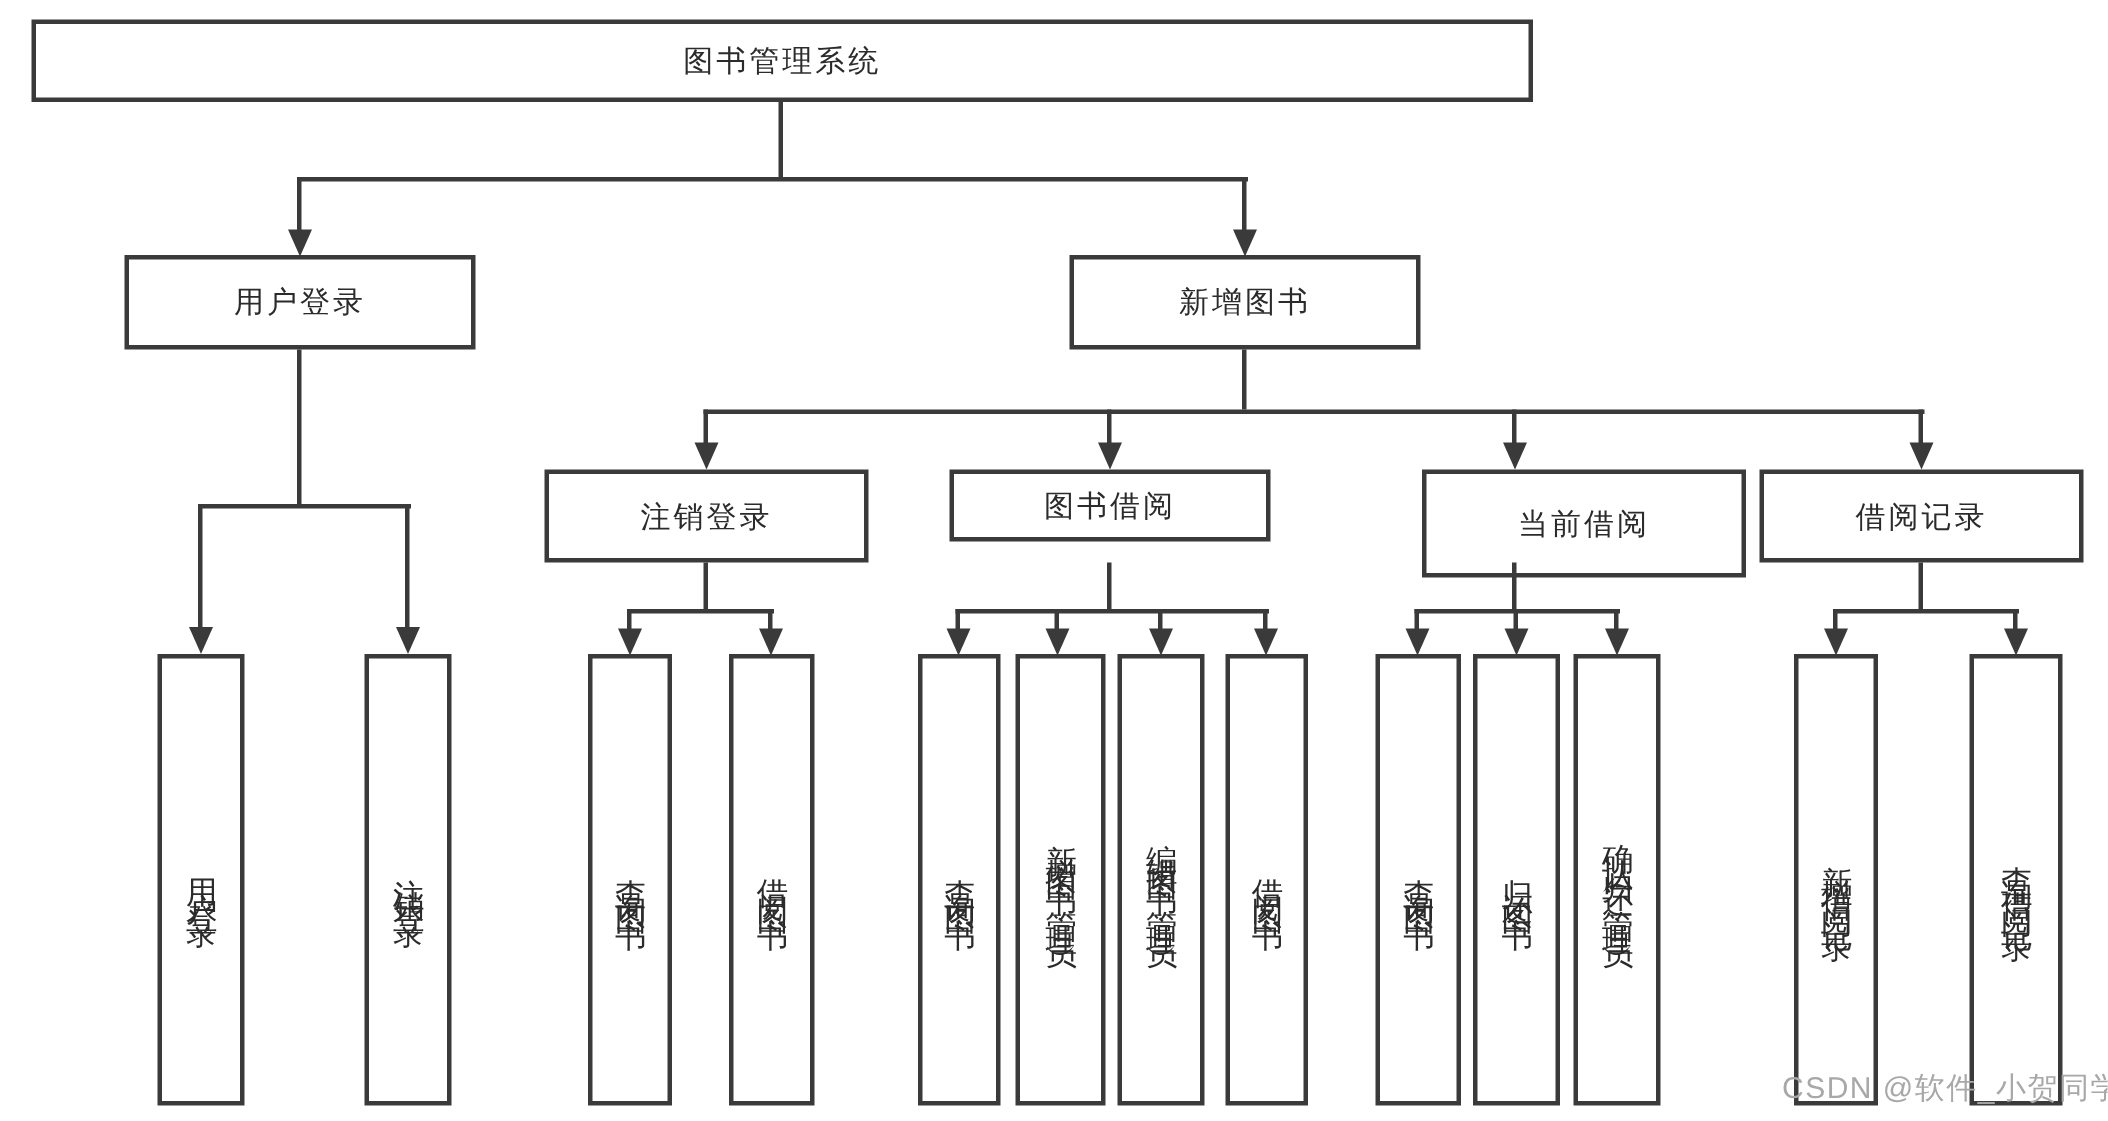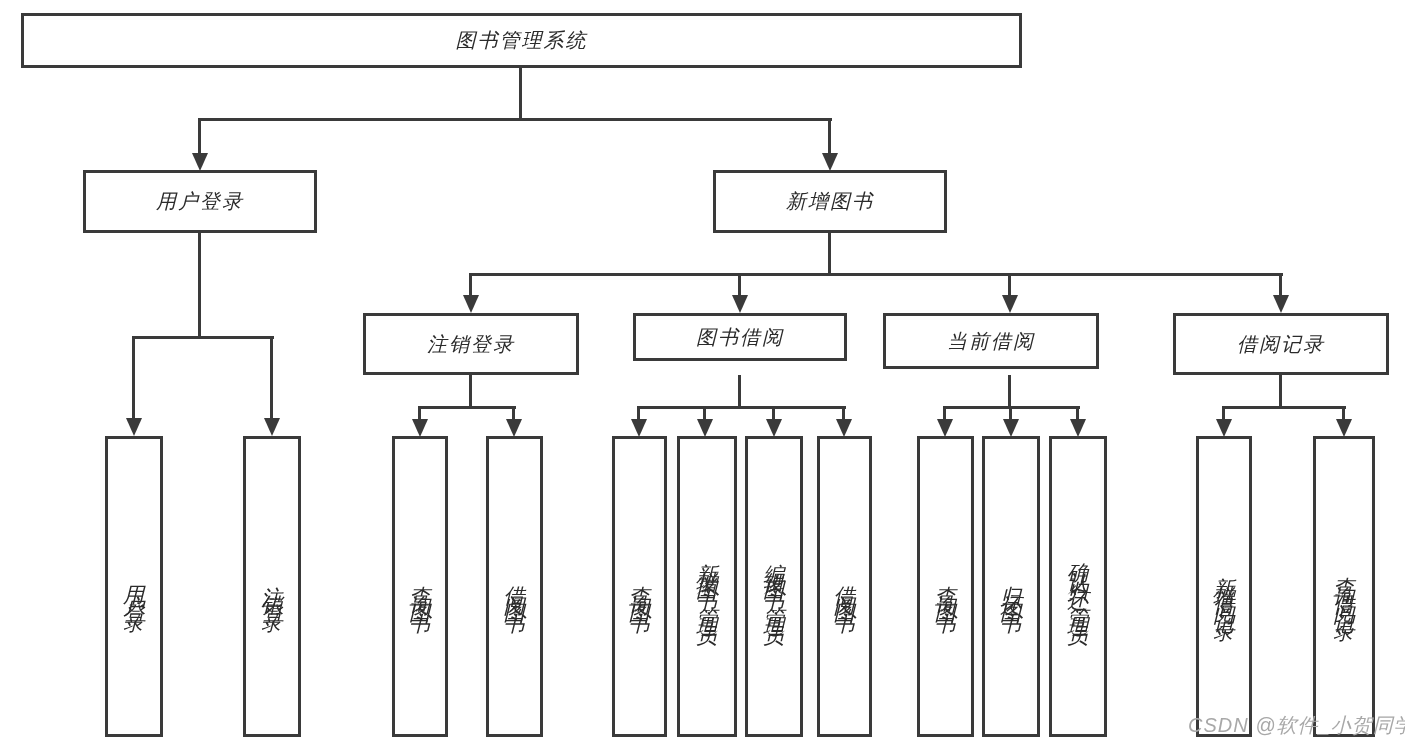--- a/index.html
+++ b/index.html
@@ -14,21 +14,20 @@
     background:var(--page-bg);
     font-family:"Liberation Sans","DejaVu Sans",sans-serif;
     color:var(--text);
   }
   .diagram{
     position:relative;
     width:1405px;
     height:747px;
     background:var(--page-bg);
     overflow:hidden;
-    font-style:italic;
   }
   .box{
     position:absolute;
     box-sizing:border-box;
     background:var(--box-bg);
     border:3px solid var(--line);
     display:flex;
     align-items:center;
     justify-content:center;
   }
@@ -118,21 +117,21 @@
   <div class="arrow" style="left:1002px;top:295px"></div>
   <div class="vline" style="left:1279px;top:273px;height:23px"></div>
   <div class="arrow" style="left:1273px;top:295px"></div>
 
   <div class="box" style="left:363px;top:313px;width:216px;height:62px">
     <span class="hlabel">注销登录</span>
   </div>
   <div class="box" style="left:633px;top:313px;width:214px;height:48px">
     <span class="hlabel">图书借阅</span>
   </div>
-  <div class="box" style="left:883px;top:313px;width:216px;height:56px">
+  <div class="box" style="left:948px;top:313px;width:216px;height:72px">
     <span class="hlabel">当前借阅</span>
   </div>
   <div class="box" style="left:1173px;top:313px;width:216px;height:62px">
     <span class="hlabel">借阅记录</span>
   </div>
 
   <div class="vline" style="left:469px;top:375px;height:31px"></div>
   <div class="hline" style="left:418px;top:406px;width:98px"></div>
   <div class="vline" style="left:418px;top:406px;height:14px"></div>
   <div class="arrow" style="left:412px;top:419px"></div>

